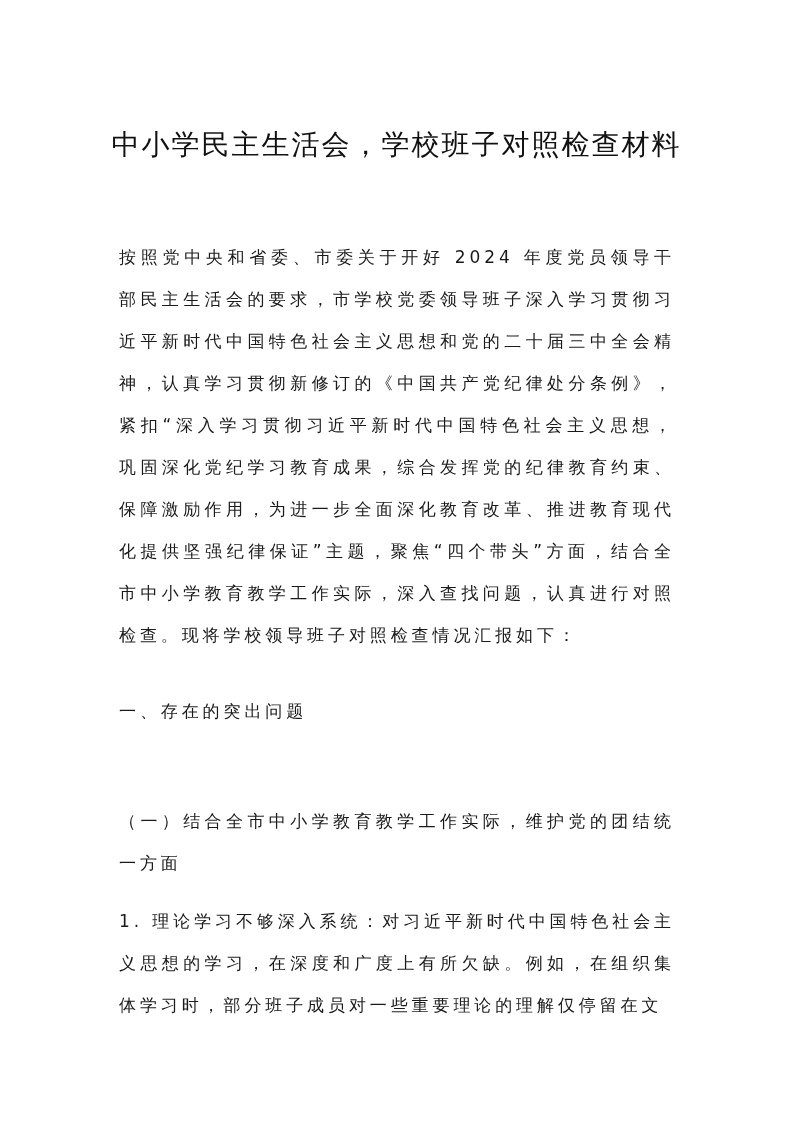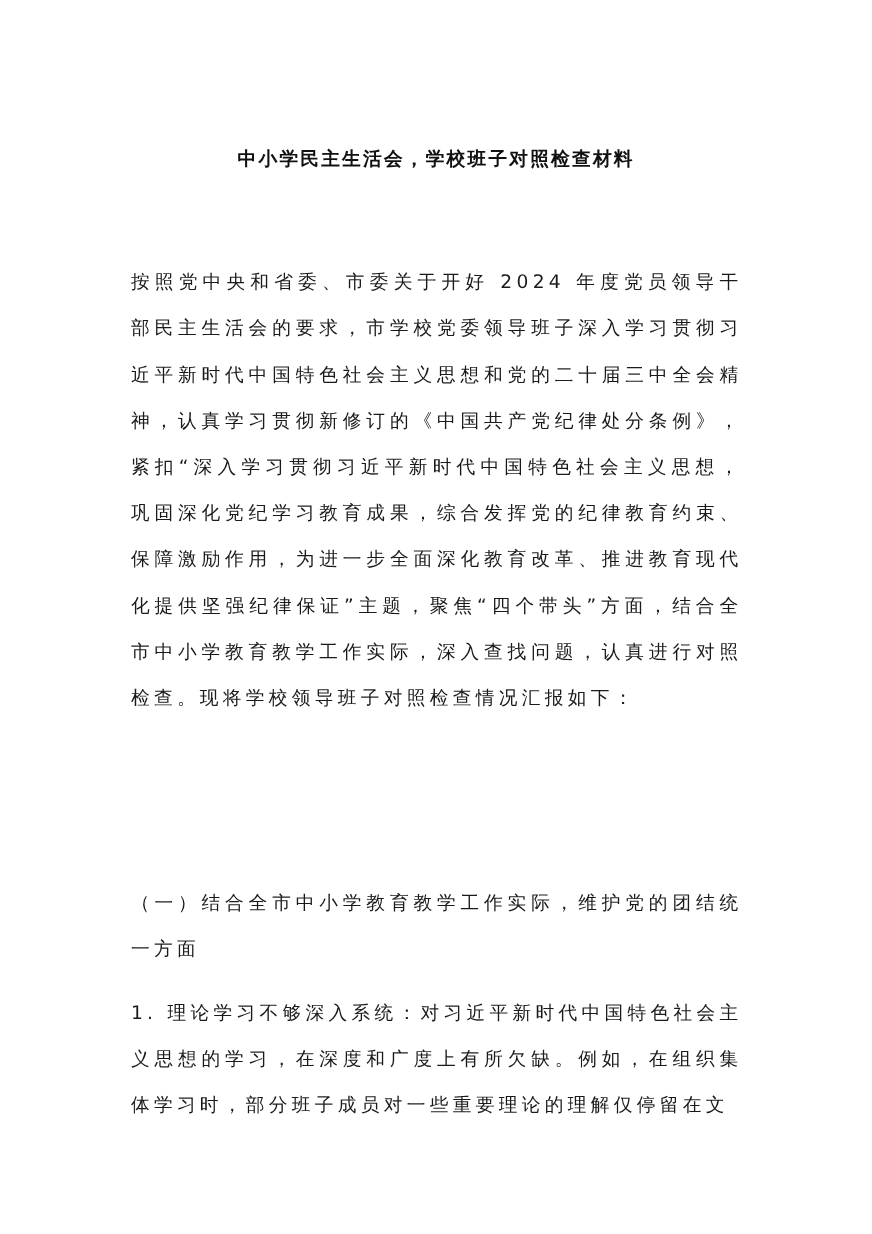--- a/index.html
+++ b/index.html
@@ -21,24 +21,24 @@
       width: 793px;
       height: 1122px;
       background: #ffffff;
     }
     .title {
       position: absolute;
       left: 0;
       top: 122px;
       width: 793px;
       text-align: center;
-      font-size: 17px;
+      font-size: 28px;
       line-height: 46px;
       letter-spacing: 2px;
-      font-weight: bold;
+      font-weight: normal;
       margin: 0;
       color: #111111;
     }
     .body-text {
       position: absolute;
       left: 119px;
       width: 556px;
       font-size: 17px;
       line-height: 42px;
       letter-spacing: 3.9px;
@@ -54,18 +54,19 @@
   </style>
 </head>
 <body>
 
 <div class="page">
 
   <h1 class="title">中小学民主生活会，学校班子对照检查材料</h1>
 
   <p class="body-text p-intro">按照党中央和省委、市委关于开好 2024 年度党员领导干部民主生活会的要求，市学校党委领导班子深入学习贯彻习近平新时代中国特色社会主义思想和党的二十届三中全会精神，认真学习贯彻新修订的《中国共产党纪律处分条例》，紧扣“深入学习贯彻习近平新时代中国特色社会主义思想，巩固深化党纪学习教育成果，综合发挥党的纪律教育约束、保障激励作用，为进一步全面深化教育改革、推进教育现代化提供坚强纪律保证”主题，聚焦“四个带头”方面，结合全市中小学教育教学工作实际，深入查找问题，认真进行对照检查。现将学校领导班子对照检查情况汇报如下：</p>
 
+  <p class="body-text p-h1">一、存在的突出问题</p>
 
   <p class="body-text p-h2">（一）结合全市中小学教育教学工作实际，维护党的团结统一方面</p>
 
   <p class="body-text p-item1">1. 理论学习不够深入系统：对习近平新时代中国特色社会主义思想的学习，在深度和广度上有所欠缺。例如，在组织集体学习时，部分班子成员对一些重要理论的理解仅停留在文</p>
 
 </div>
 
 </body></html>

